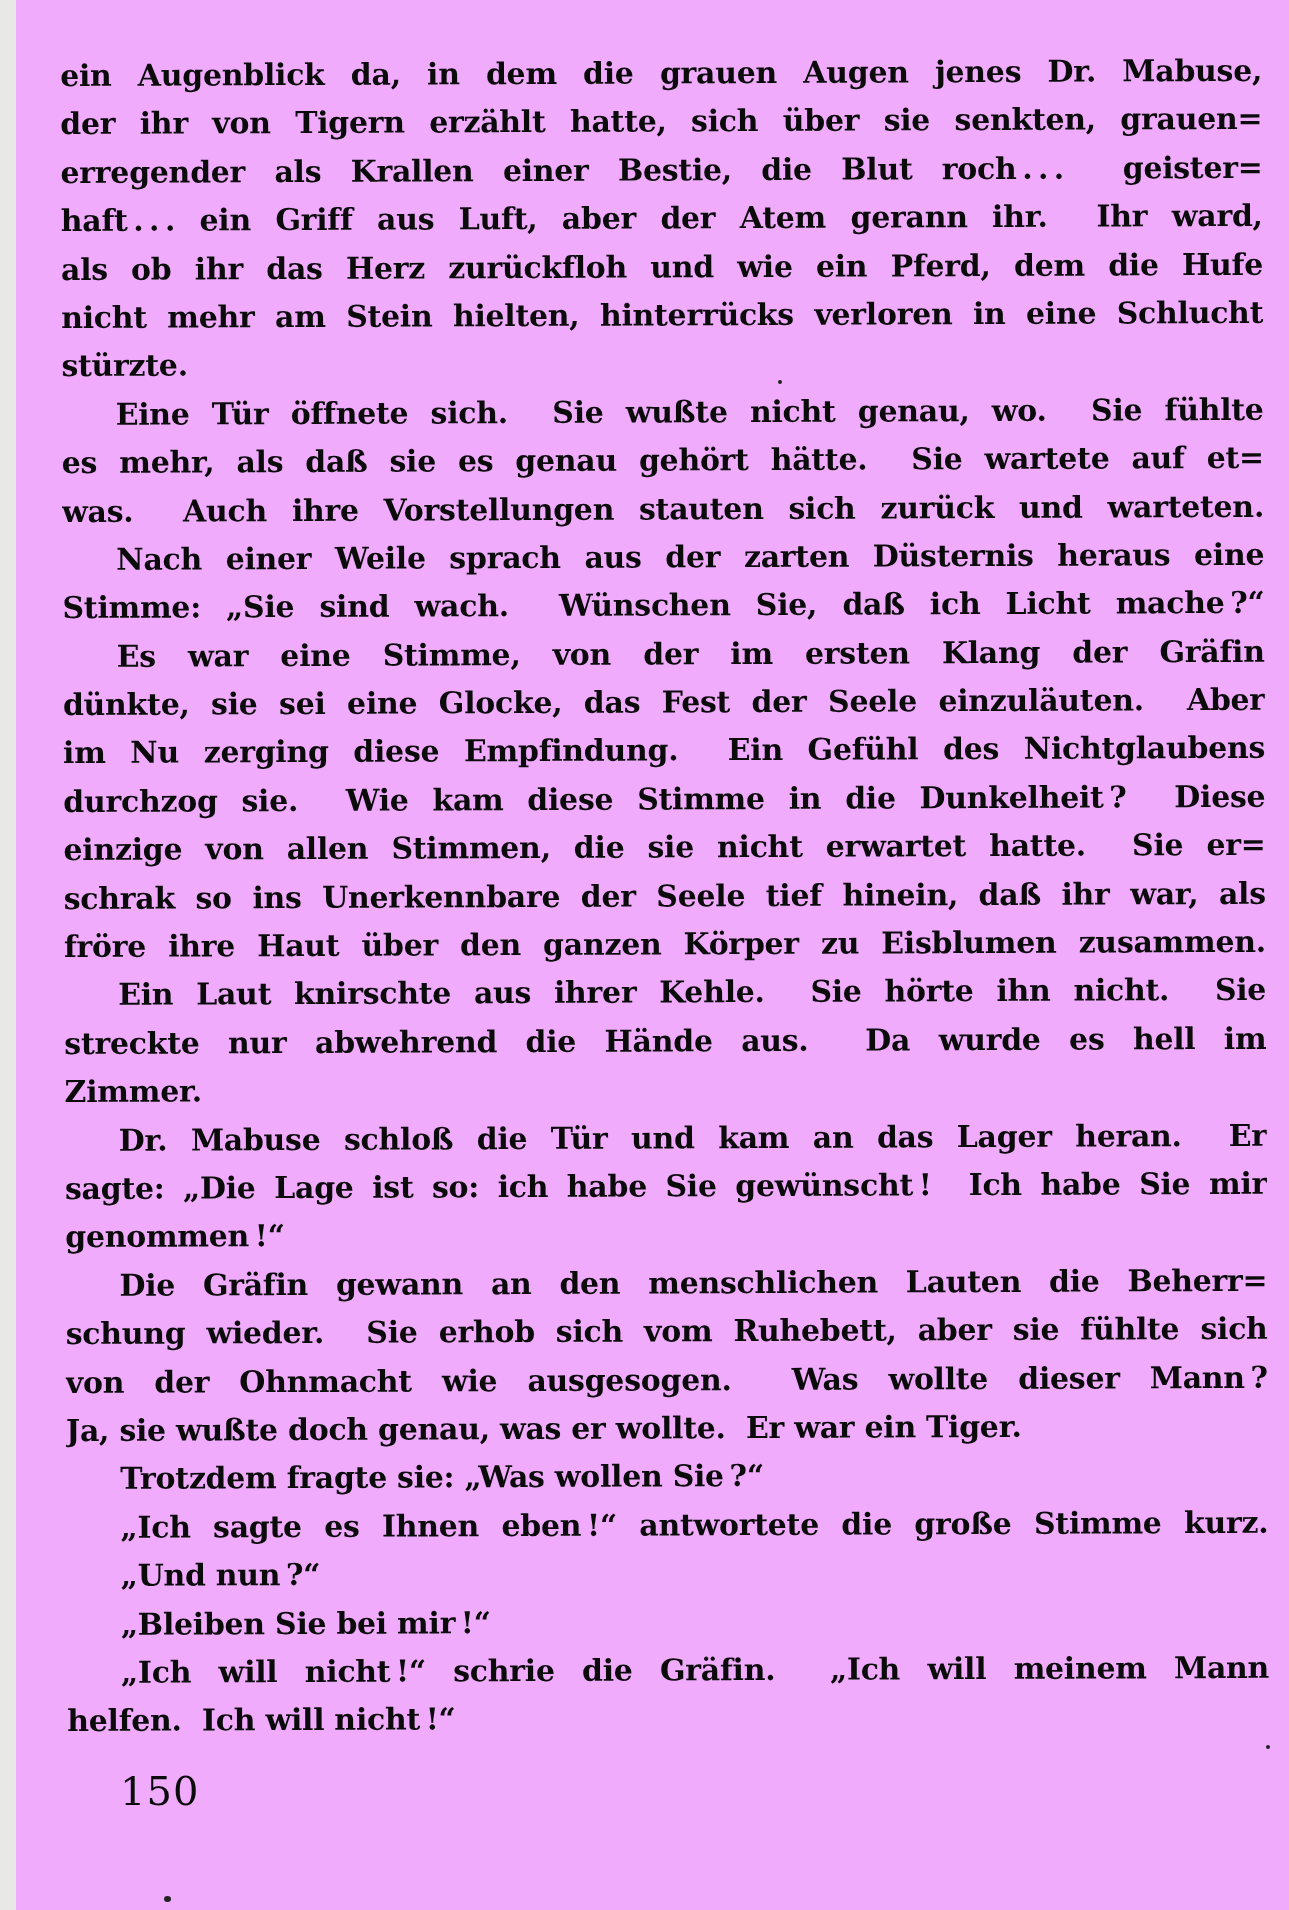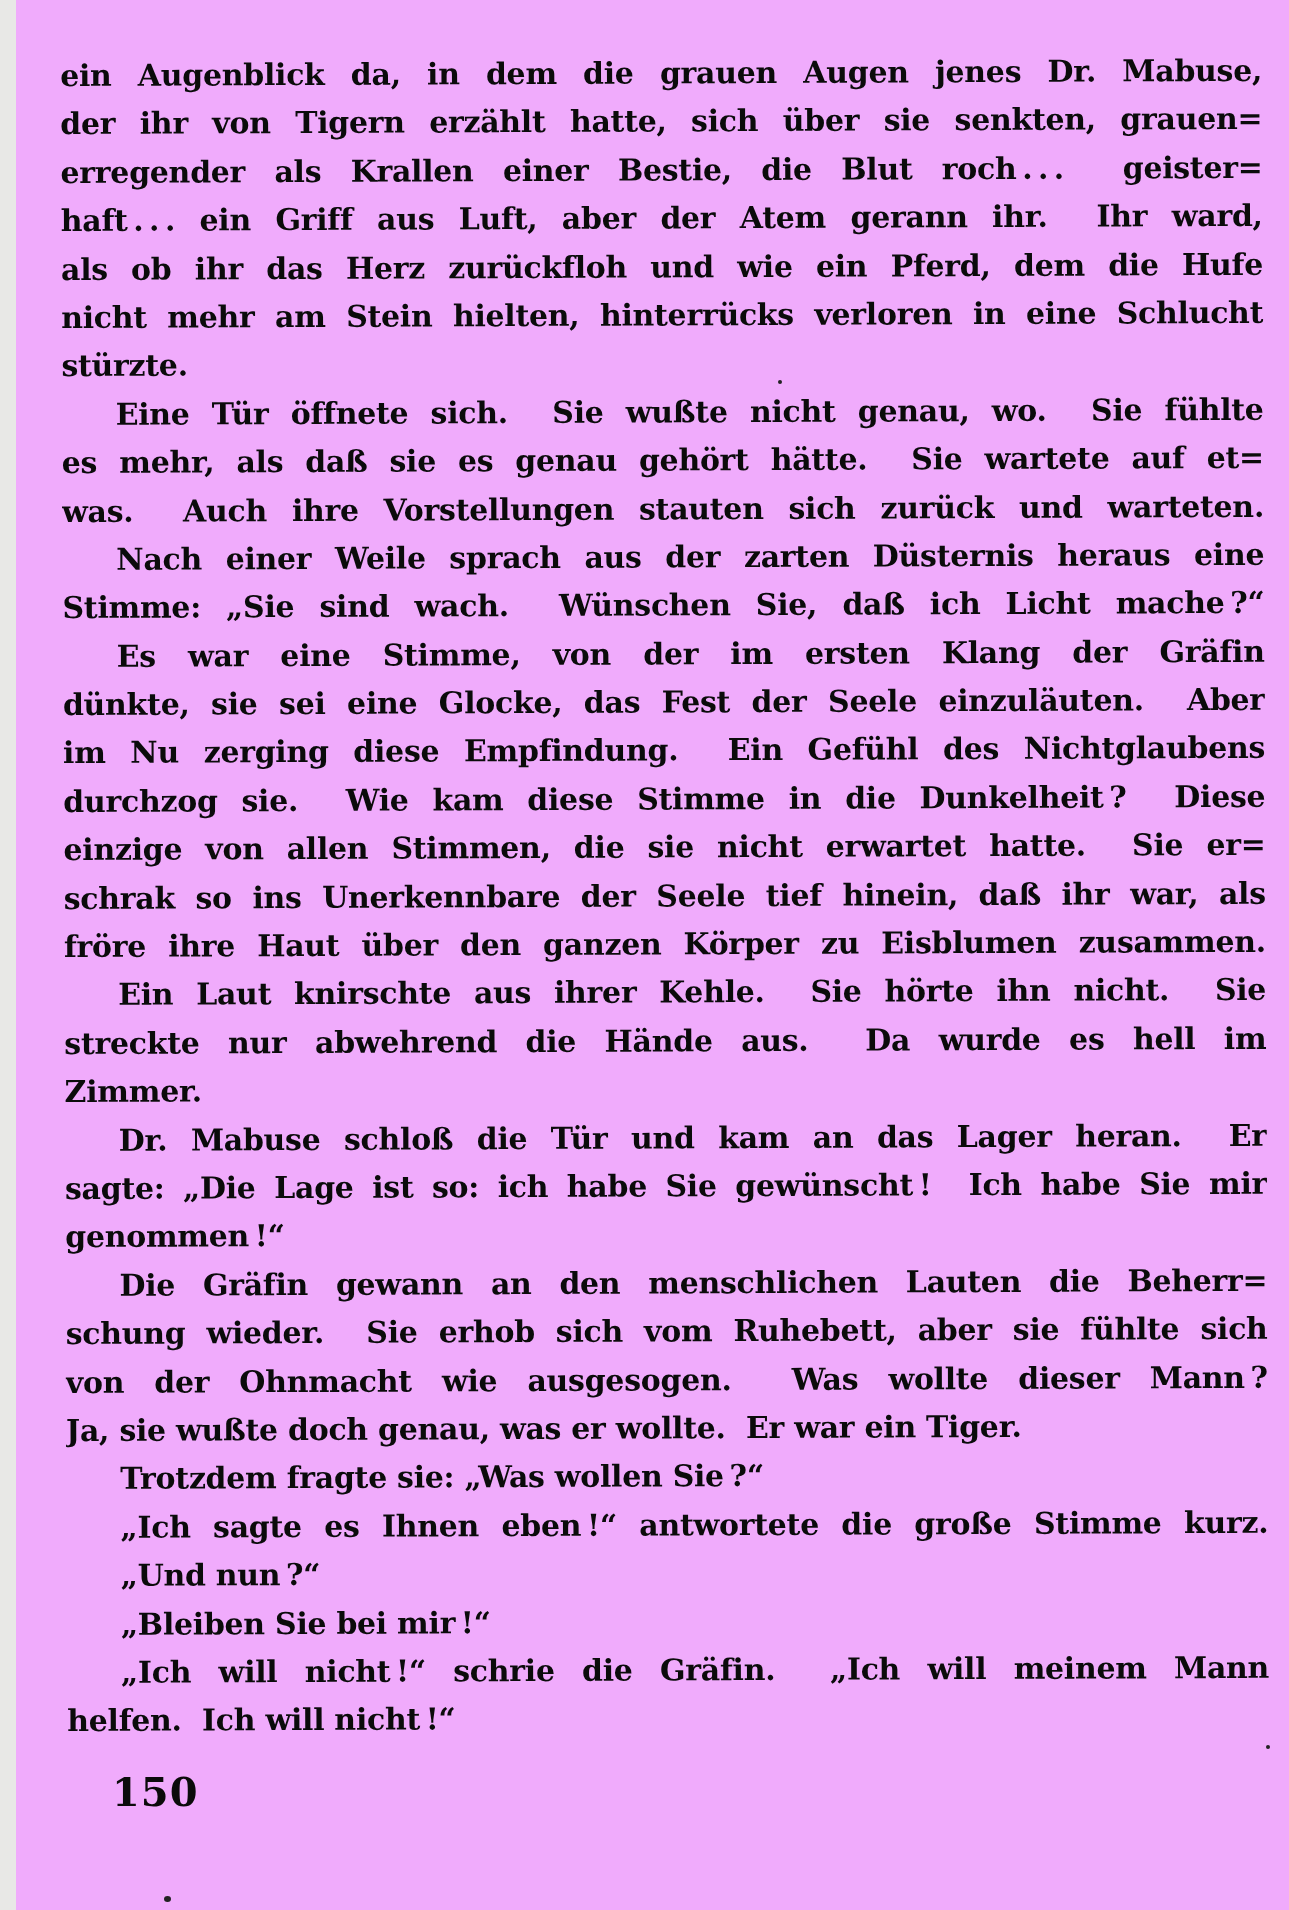--- a/index.html
+++ b/index.html
@@ -36,23 +36,23 @@
     overflow: hidden;
   }
   .line.just {
     text-align-last: justify;
   }
   .line.indent {
     text-indent: 54px;
   }
   .page-number {
     position: absolute;
-    left: 96px;
+    left: 104px;
     top: 1768px;
-    font-weight: 700;
+    font-weight: 400;
     font-size: 40px;
     letter-spacing: 1px;
   }
   .speckle {
     position: absolute;
     background: #222;
     border-radius: 50%;
   }
   .speckle.s1 { left: 762px; top: 380px; width: 4px; height: 4px; }
   .speckle.s2 { left: 1250px; top: 1745px; width: 4px; height: 4px; }

